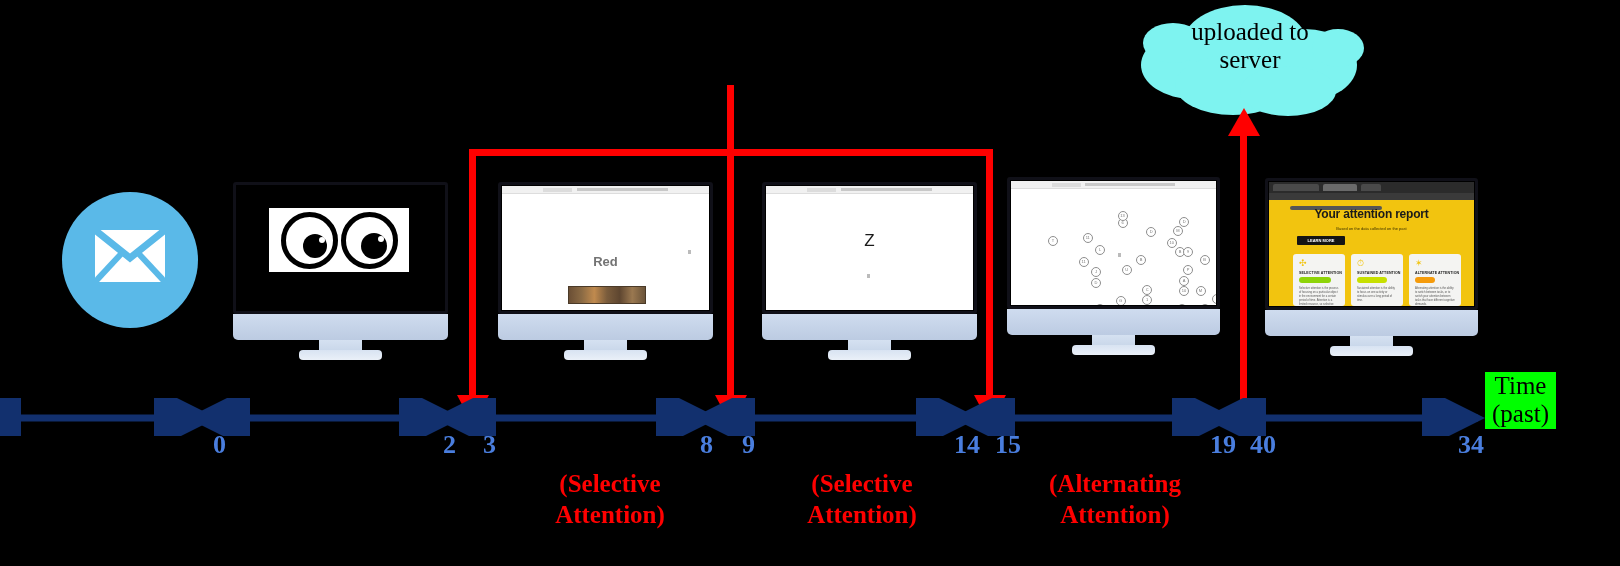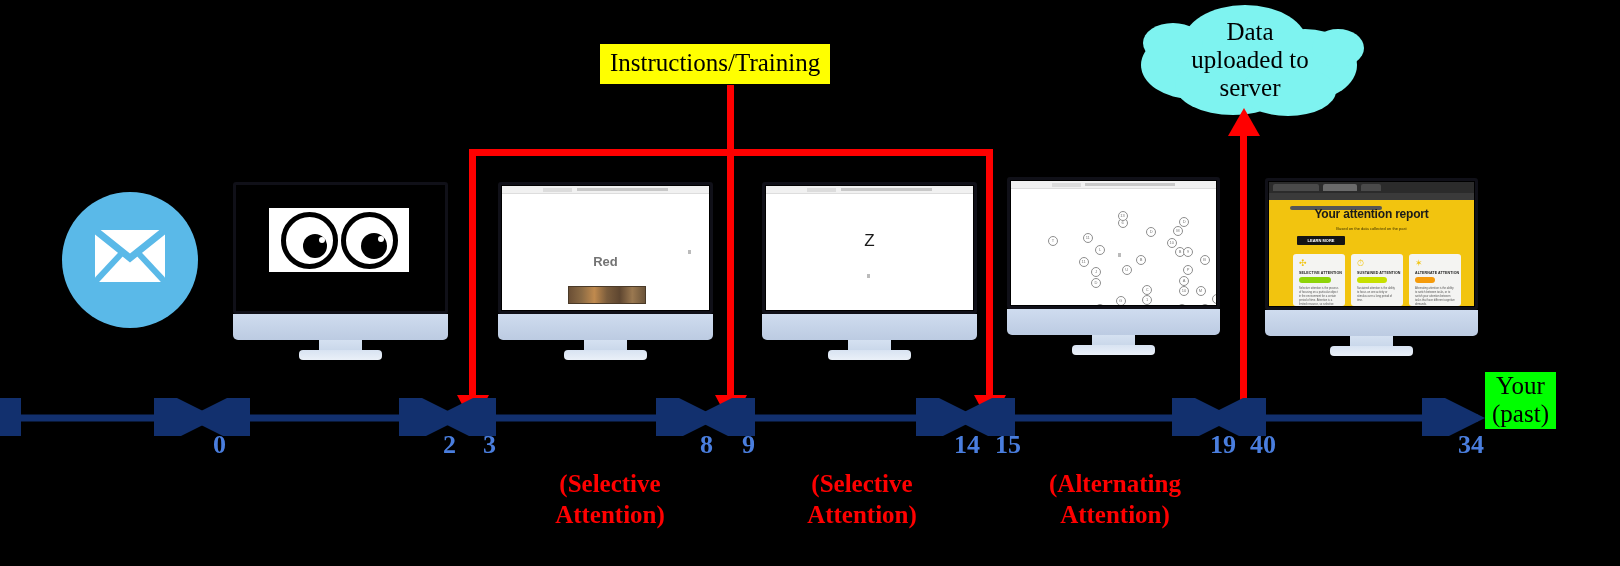--- a/index.html
+++ b/index.html
@@ -244,35 +244,33 @@
   <svg style="position:absolute;left:457px;top:395px;width:32px;height:30px;">
     <polygon points="0,0 32,0 16,30" fill="#ff0000"></polygon>
     </svg>
   <svg style="position:absolute;left:715px;top:395px;width:32px;height:30px;">
     <polygon points="0,0 32,0 16,30" fill="#ff0000"></polygon>
     </svg>
   <svg style="position:absolute;left:974px;top:395px;width:32px;height:30px;">
     <polygon points="0,0 32,0 16,30" fill="#ff0000"></polygon>
     </svg>
 
-  <div class="yellow-box" style="left:600px;top:44px;">Instructions/Training</div>
 
   <svg class="cloud" viewBox="0 0 232 115">
     <g fill="#7ef3f0">
       <ellipse cx="60" cy="62" rx="52" ry="34"></ellipse>
       <ellipse cx="112" cy="40" rx="62" ry="38"></ellipse>
       <ellipse cx="172" cy="62" rx="52" ry="36"></ellipse>
       <ellipse cx="100" cy="82" rx="58" ry="30"></ellipse>
       <ellipse cx="155" cy="88" rx="48" ry="25"></ellipse>
       <ellipse cx="40" cy="40" rx="30" ry="20"></ellipse>
       <ellipse cx="205" cy="45" rx="26" ry="19"></ellipse>
     </g>
   </svg>
   <div class="cloud-txt">
-    <div>Data</div>
     <div>uploaded to</div>
     <div>server</div>
   </div>
   <div class="rl" style="left:1240px;top:126px;width:7px;height:290px;"></div>
   <svg style="position:absolute;left:1228px;top:108px;width:32px;height:28px;">
     <polygon points="16,0 32,28 0,28" fill="#ff0000"></polygon>
     </svg>
 
   <svg style="position:absolute;left:0;top:398px;width:1620px;height:38px;">
     <defs>
@@ -298,21 +296,21 @@
   <div class="tl-num" style="left:483px;">3</div>
   <div class="tl-num" style="left:700px;">8</div>
   <div class="tl-num" style="left:742px;">9</div>
   <div class="tl-num" style="left:954px;">14</div>
   <div class="tl-num" style="left:995px;">15</div>
   <div class="tl-num" style="left:1210px;">19</div>
   <div class="tl-num" style="left:1250px;">40</div>
   <div class="tl-num" style="left:1458px;">34</div>
 
   <div class="green-box" style="left:1485px;top:372px;width:65px;">
-    <div>Your</div>
+    <div>Time</div>
     <div>(past)</div>
   </div>
 
   <div class="red-label" style="left:510px;top:468px;width:200px;">
     <div>(Selective</div>
     <div>Attention)</div>
   </div>
   <div class="red-label" style="left:762px;top:468px;width:200px;">
     <div>(Selective</div>
     <div>Attention)</div>

